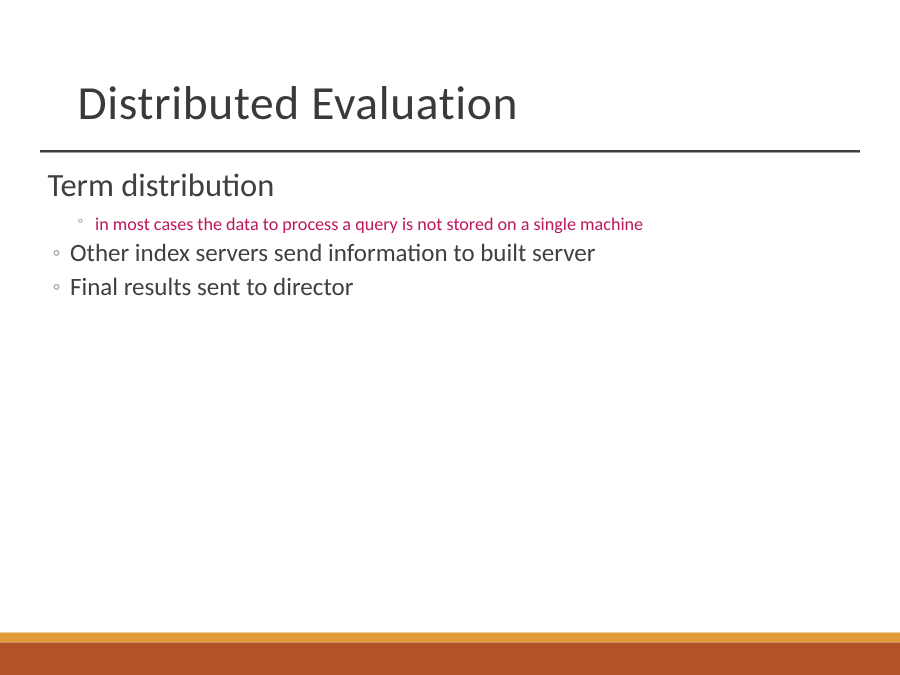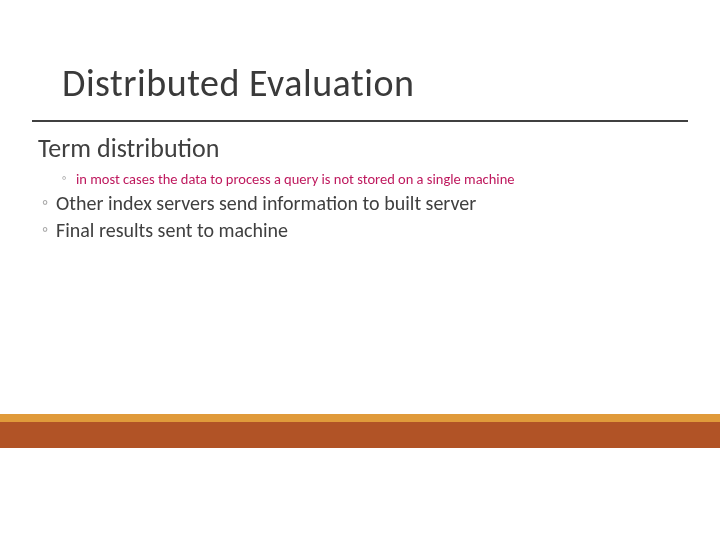--- a/index.html
+++ b/index.html
@@ -5,21 +5,21 @@
     * { margin: 0; padding: 0; box-sizing: border-box; }
     html, body { width: 720px; height: 540px; overflow: hidden; }
     body {
       font-family: Calibri, 'Segoe UI', Arial, sans-serif;
       background: #ffffff;
       position: relative;
       color: #404040;
     }
     .slide {
       width: 720px;
-      height: 448px;
+      height: 540px;
       position: relative;
       padding: 0;
     }
     .title {
       font-size: 38px;
       font-weight: 400;
       color: #3a3a3a;
       padding: 60px 0 8px 62px;
       letter-spacing: 0.5px;
     }
@@ -97,20 +97,20 @@
 
 <div class="slide">
   <div class="title">Distributed Evaluation</div>
   <div class="title-underline"></div>
 
   <div class="content">
     <div class="section-heading">Term distribution</div>
 
     <div class="bullet-l2">in most cases the data to process a query is not stored on a single machine</div>
     <div class="bullet-l1">Other index servers send information to built server</div>
-    <div class="bullet-l1">Final results sent to machine</div>
+    <div class="bullet-l1">Final results sent to director</div>
   </div>
 
   <div class="footer-bar">
     <div class="footer-narrow"></div>
     <div class="footer-wide"></div>
   </div>
 </div>
 
 </body></html>

